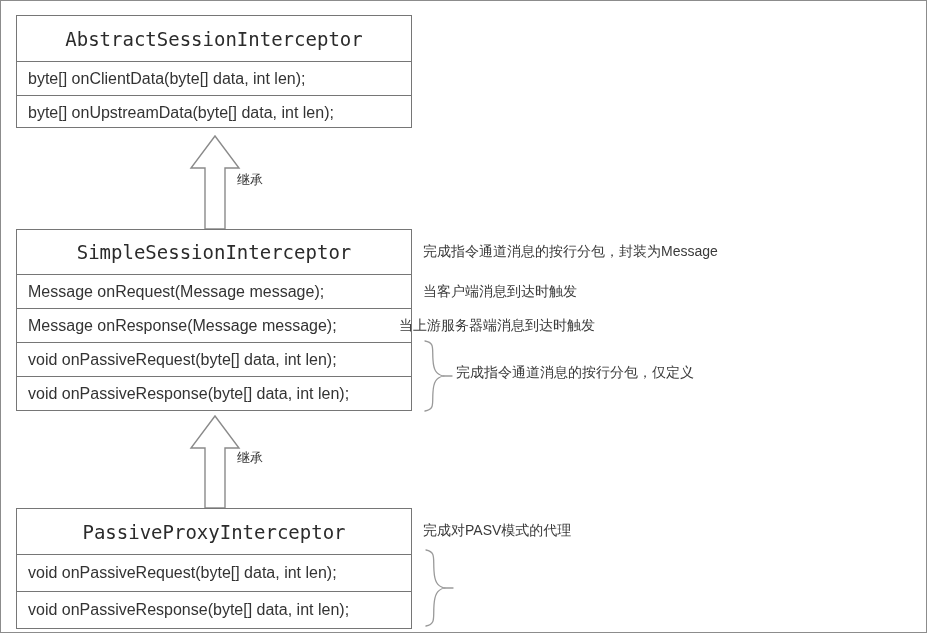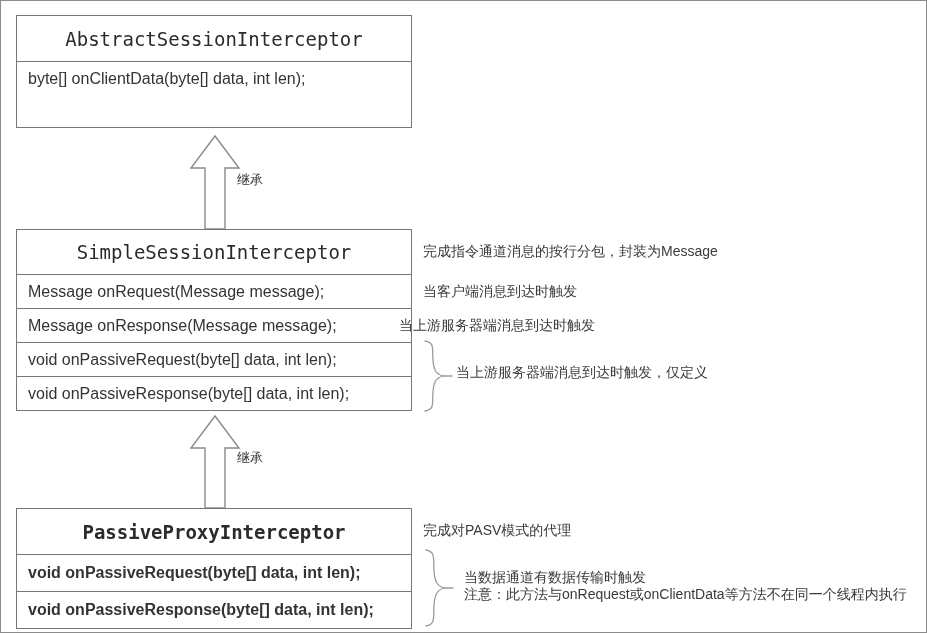--- a/index.html
+++ b/index.html
@@ -49,21 +49,21 @@
     white-space: nowrap;
   }
   #box1 { left: 15px; top: 14px; width: 396px; height: 113px; }
   #box1 .uml-title { height: 45px; }
   #box1 .uml-row { height: 34px; }
 
   #box2 { left: 15px; top: 228px; width: 396px; height: 182px; }
   #box2 .uml-title { height: 44px; }
   #box2 .uml-row { height: 34px; }
 
-  #box3 { left: 15px; top: 507px; width: 396px; height: 121px; font-weight: bold; }
+  #box3 { left: 15px; top: 507px; width: 396px; height: 121px; }
   #box3 .uml-title { height: 45px; }
   #box3 .uml-row { height: 37px; }
 
   
   .inherit-arrow {
     position: absolute;
   }
   #arrow1 { left: 186px; top: 133px; width: 56px; height: 96px; }
   #arrow2 { left: 186px; top: 413px; width: 56px; height: 95px; }
 
@@ -102,20 +102,21 @@
   #brace2 { left: 421px; top: 548px; width: 32px; height: 78px; }
 </style>
 </head>
 <body>
 
 <div id="page">
 
   <div class="uml-box" id="box1">
     <div class="uml-title">AbstractSessionInterceptor</div>
     <div class="uml-row">byte[] onClientData(byte[] data, int len);</div>
+    <div class="uml-row">byte[] onUpstreamData(byte[] data, int len);</div>
   </div>
 
   <svg class="inherit-arrow" id="arrow1" viewBox="0 0 56 96">
     <path d="M28 2 L52 34 L38 34 L38 95 L18 95 L18 34 L4 34 Z" fill="#ffffff" stroke="#8a8a8a" stroke-width="1.4" stroke-linejoin="miter"></path>
   </svg>
   <div class="inherit-label" id="label1">继承</div>
 
   <div class="uml-box" id="box2">
     <div class="uml-title">SimpleSessionInterceptor</div>
     <div class="uml-row">Message onRequest(Message message);</div>
@@ -125,38 +126,34 @@
   </div>
 
   <div class="annot" id="annot-a">完成指令通道消息的按行分包，封装为Message</div>
   <div class="annot" id="annot-b">当客户端消息到达时触发</div>
   <div class="annot" id="annot-c">当上游服务器端消息到达时触发</div>
 
   <svg class="brace" id="brace1" viewBox="0 0 32 72">
     <path d="M4 1 C14 3, 11 8, 12 20 C12.6 30, 15 34, 22 36 C15 38, 12.6 42, 12 52 C11 64, 14 69, 4 71" fill="none" stroke="#9a9a9a" stroke-width="1.3" stroke-linecap="round"></path>
     <path d="M22 36 L31 36" fill="none" stroke="#9a9a9a" stroke-width="1.3" stroke-linecap="round"></path>
   </svg>
-  <div class="annot" id="annot-d">当上游服务器端消息到达时触发，仅定义</div>
+  <div class="annot" id="annot-d">完成指令通道消息的按行分包，仅定义</div>
 
   <svg class="inherit-arrow" id="arrow2" viewBox="0 0 56 95">
     <path d="M28 2 L52 34 L38 34 L38 94 L18 94 L18 34 L4 34 Z" fill="#ffffff" stroke="#8a8a8a" stroke-width="1.4" stroke-linejoin="miter"></path>
   </svg>
   <div class="inherit-label" id="label2">继承</div>
 
   <div class="uml-box" id="box3">
     <div class="uml-title">PassiveProxyInterceptor</div>
     <div class="uml-row">void onPassiveRequest(byte[] data, int len);</div>
     <div class="uml-row">void onPassiveResponse(byte[] data, int len);</div>
   </div>
 
   <div class="annot" id="annot-e">完成对PASV模式的代理</div>
 
   <svg class="brace" id="brace2" viewBox="0 0 32 78">
     <path d="M4 1 C14 3, 11 9, 12 22 C12.6 32, 15 37, 22 39 C15 41, 12.6 46, 12 56 C11 69, 14 75, 4 77" fill="none" stroke="#9a9a9a" stroke-width="1.3" stroke-linecap="round"></path>
     <path d="M22 39 L31 39" fill="none" stroke="#9a9a9a" stroke-width="1.3" stroke-linecap="round"></path>
   </svg>
 
-  <div class="annot" id="annot-f">
-    <span class="annot-line">当数据通道有数据传输时触发</span>
-    <span class="annot-line">注意：此方法与onRequest或onClientData等方法不在同一个线程内执行</span>
-  </div>
 
 </div>
 
 </body></html>

